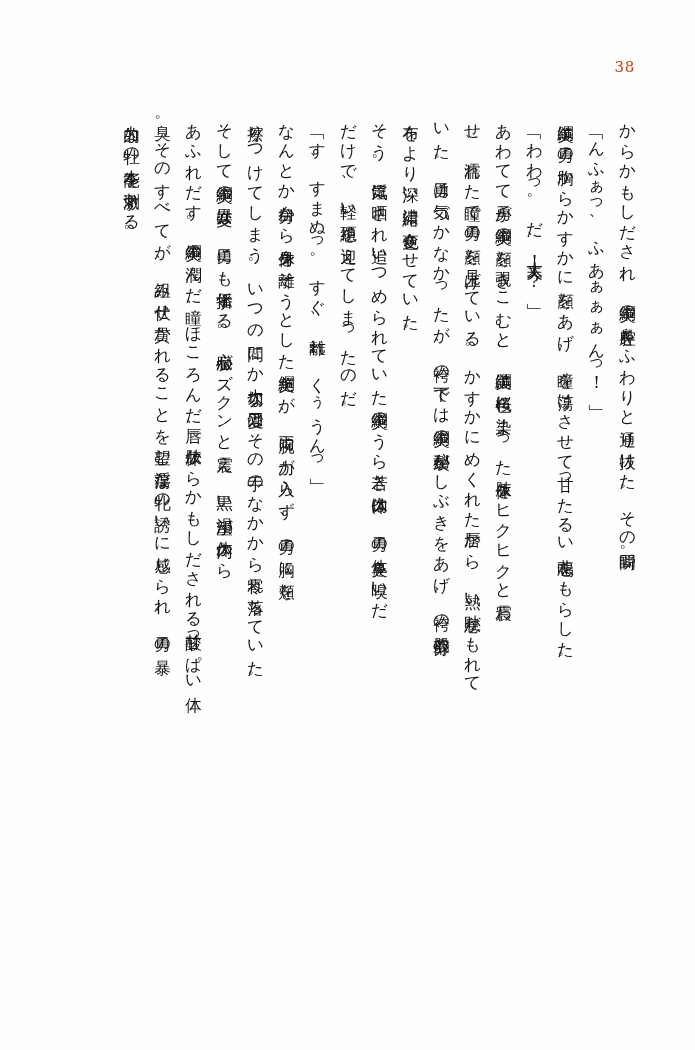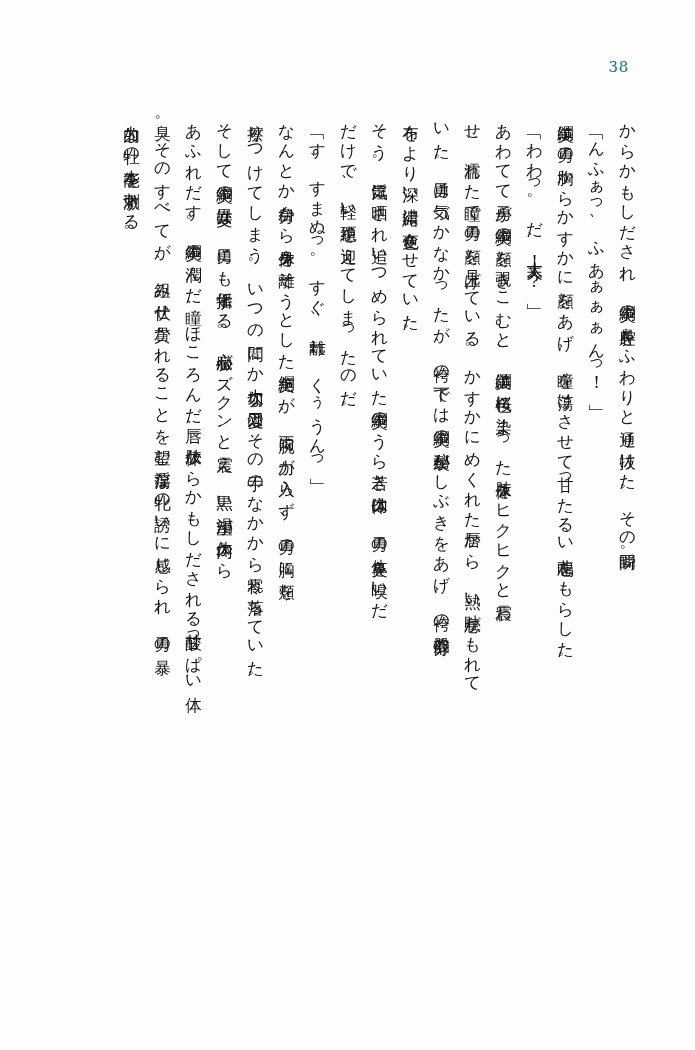--- a/index.html
+++ b/index.html
@@ -19,24 +19,24 @@
     position: absolute;
     left: 0;
     top: 0;
     width: 695px;
     height: 1050px;
     background: #fefefe;
   }
   .page-number {
     position: absolute;
     top: 58px;
-    right: 66px;
+    right: 60px;
     font-size: 15px;
     letter-spacing: 0.05em;
-    color: #0f766e;
+    color: #c2410c;
   }
   .text-block {
     position: absolute;
     top: 112px;
     right: 60px;
     left: 55px;
     height: 900px;
     display: flex;
     flex-direction: row-reverse;
     align-items: flex-start;

